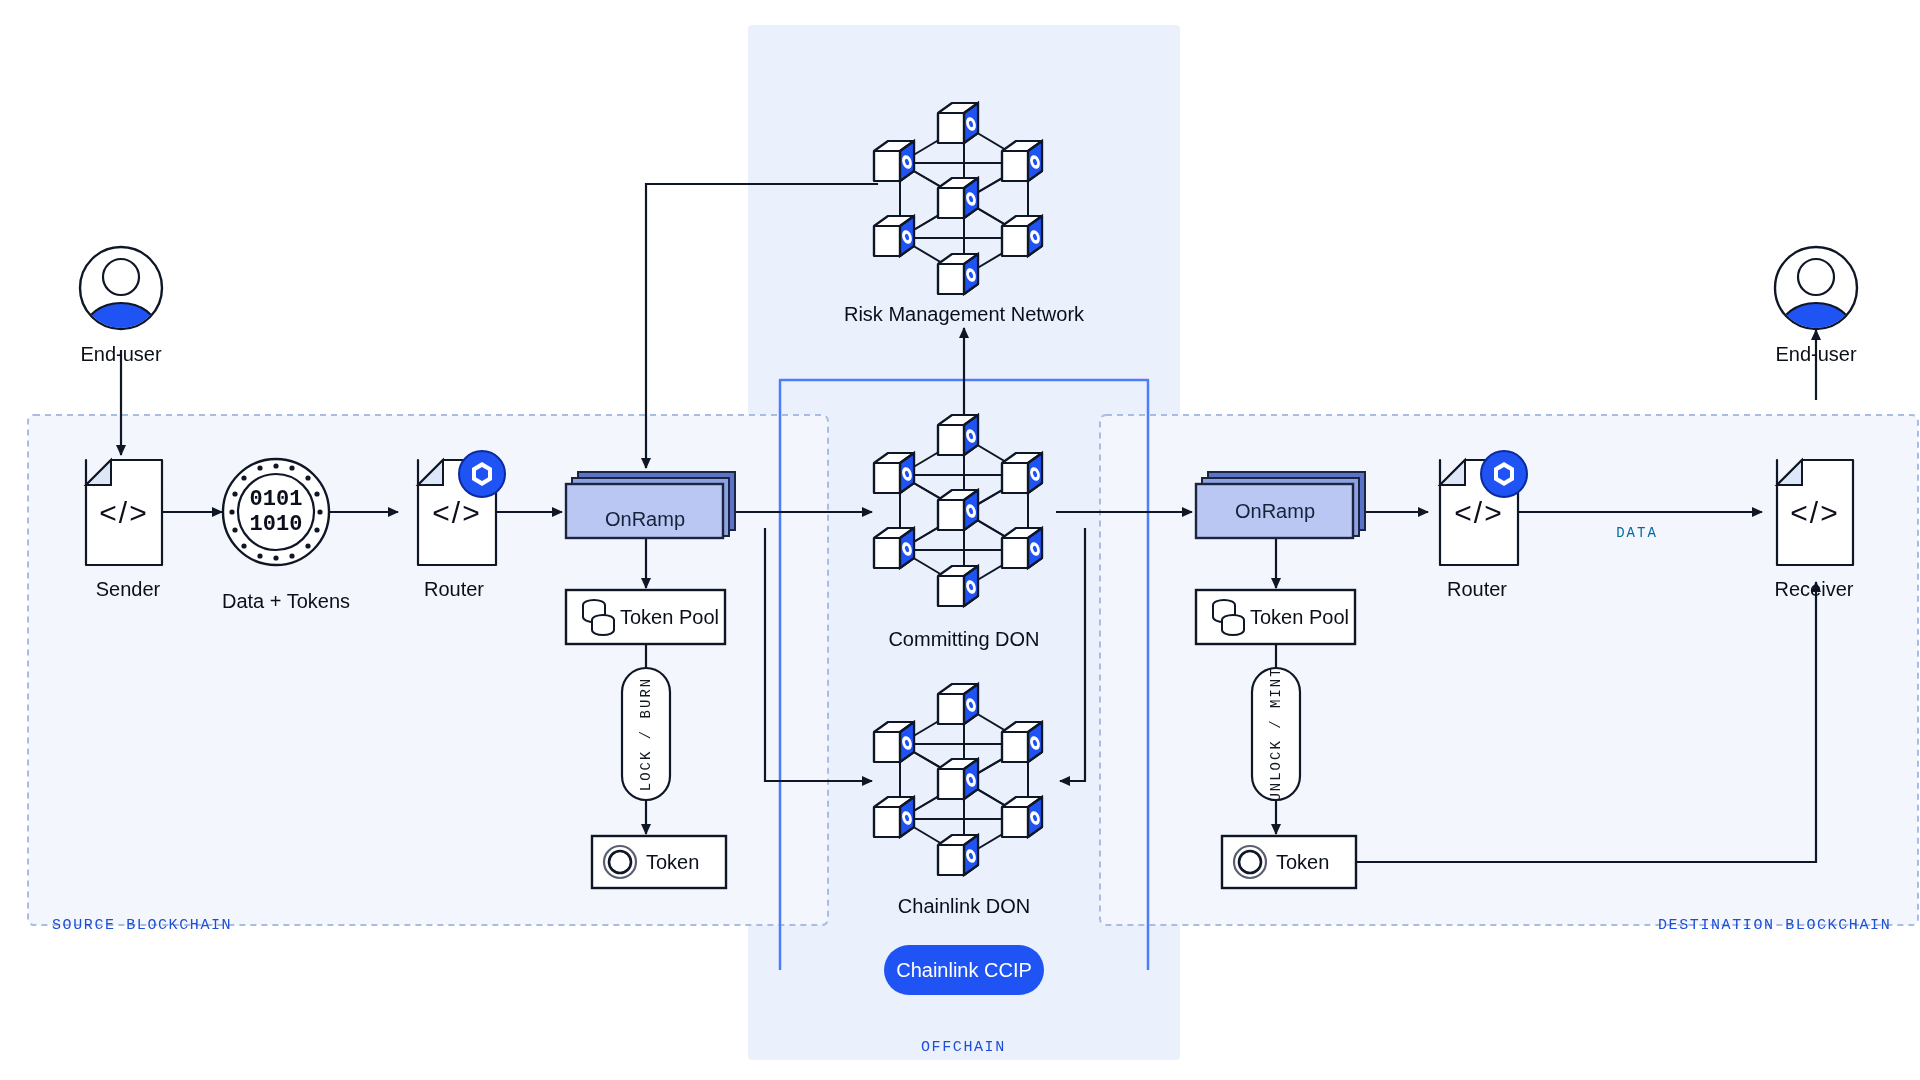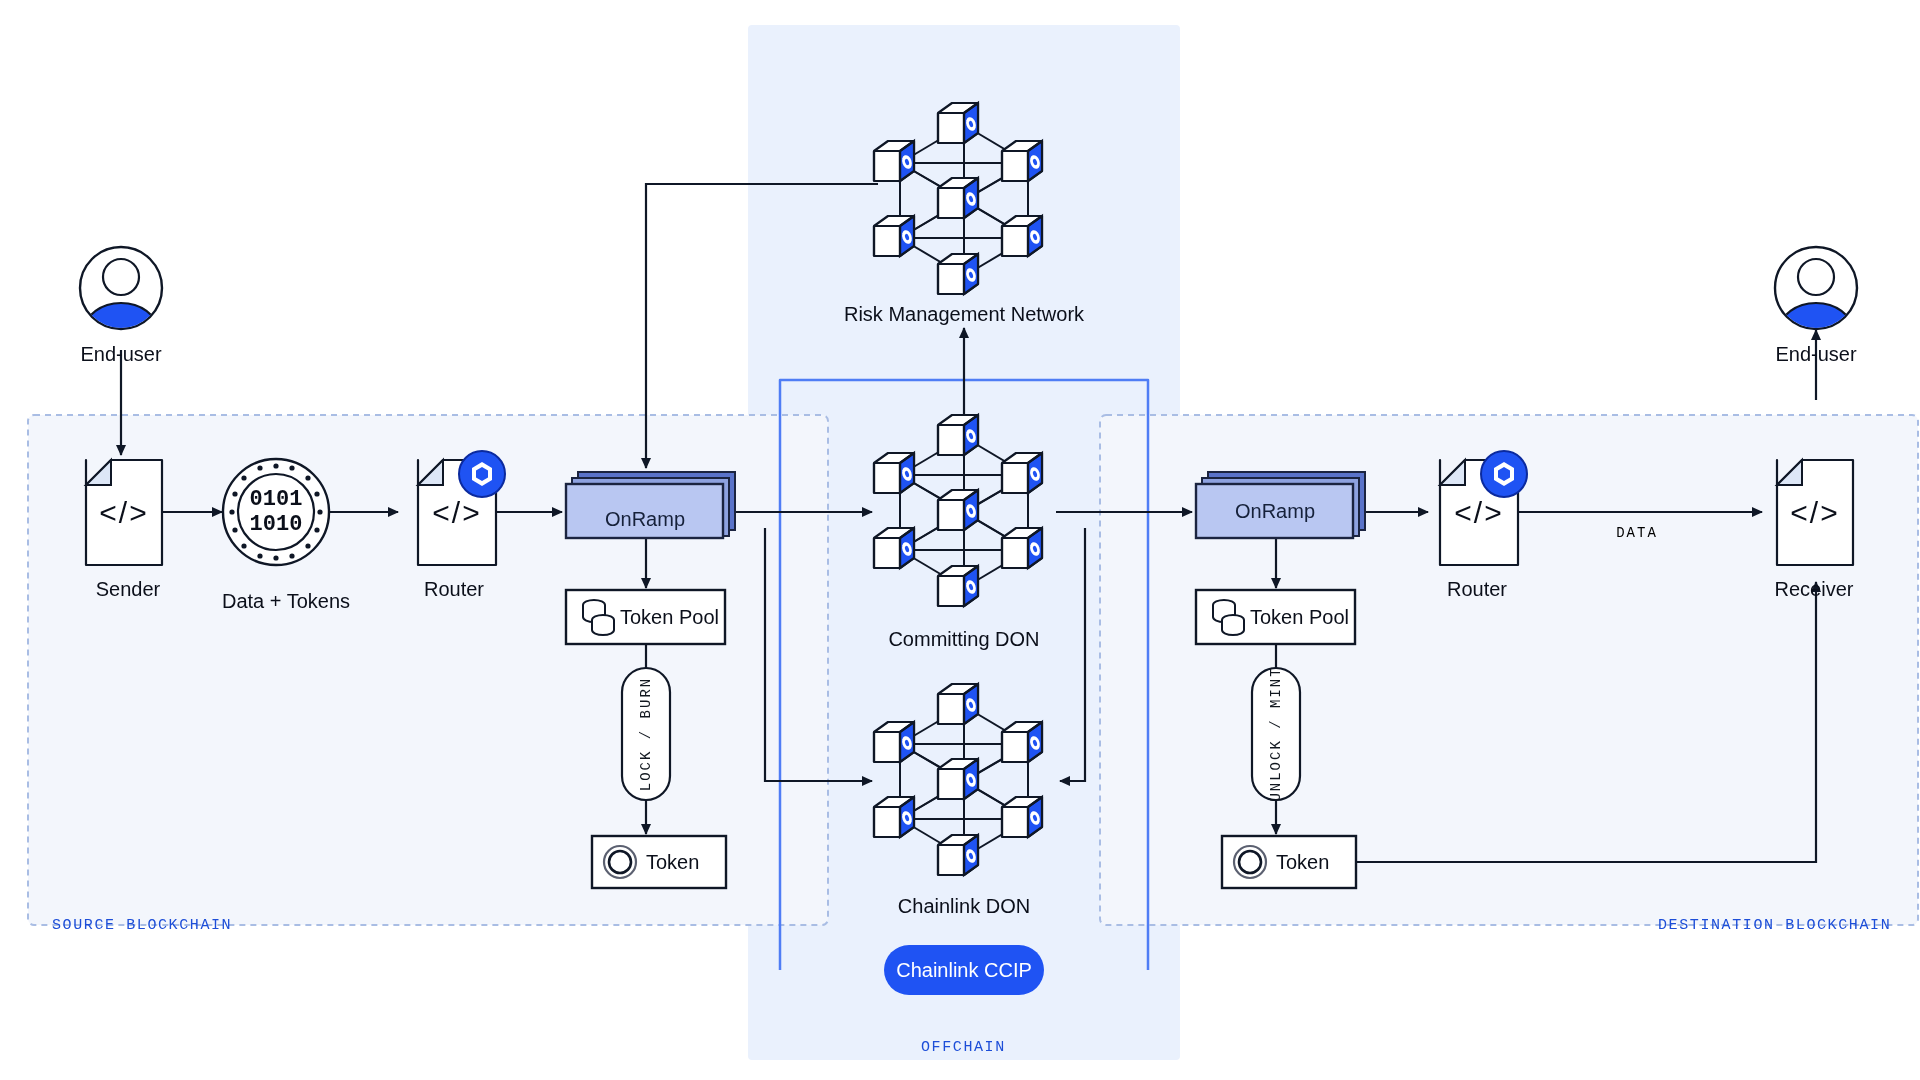--- a/index.html
+++ b/index.html
@@ -54,21 +54,21 @@
     color: #16213a;
   }
   .ccip-text {
     font-size: 20px;
     color: #ffffff;
   }
   .edge-text {
     font-family: "Liberation Mono", monospace;
     font-size: 14px;
     letter-spacing: 2px;
-    color: #000000;
+    color: #0369a1;
   }
   .bin-text {
     font-family: "Liberation Mono", monospace;
     font-size: 22px;
     font-weight: bold;
     line-height: 25px;
     color: #0b0f1a;
     text-align: center;
     transform: translateX(-50%);
   }

